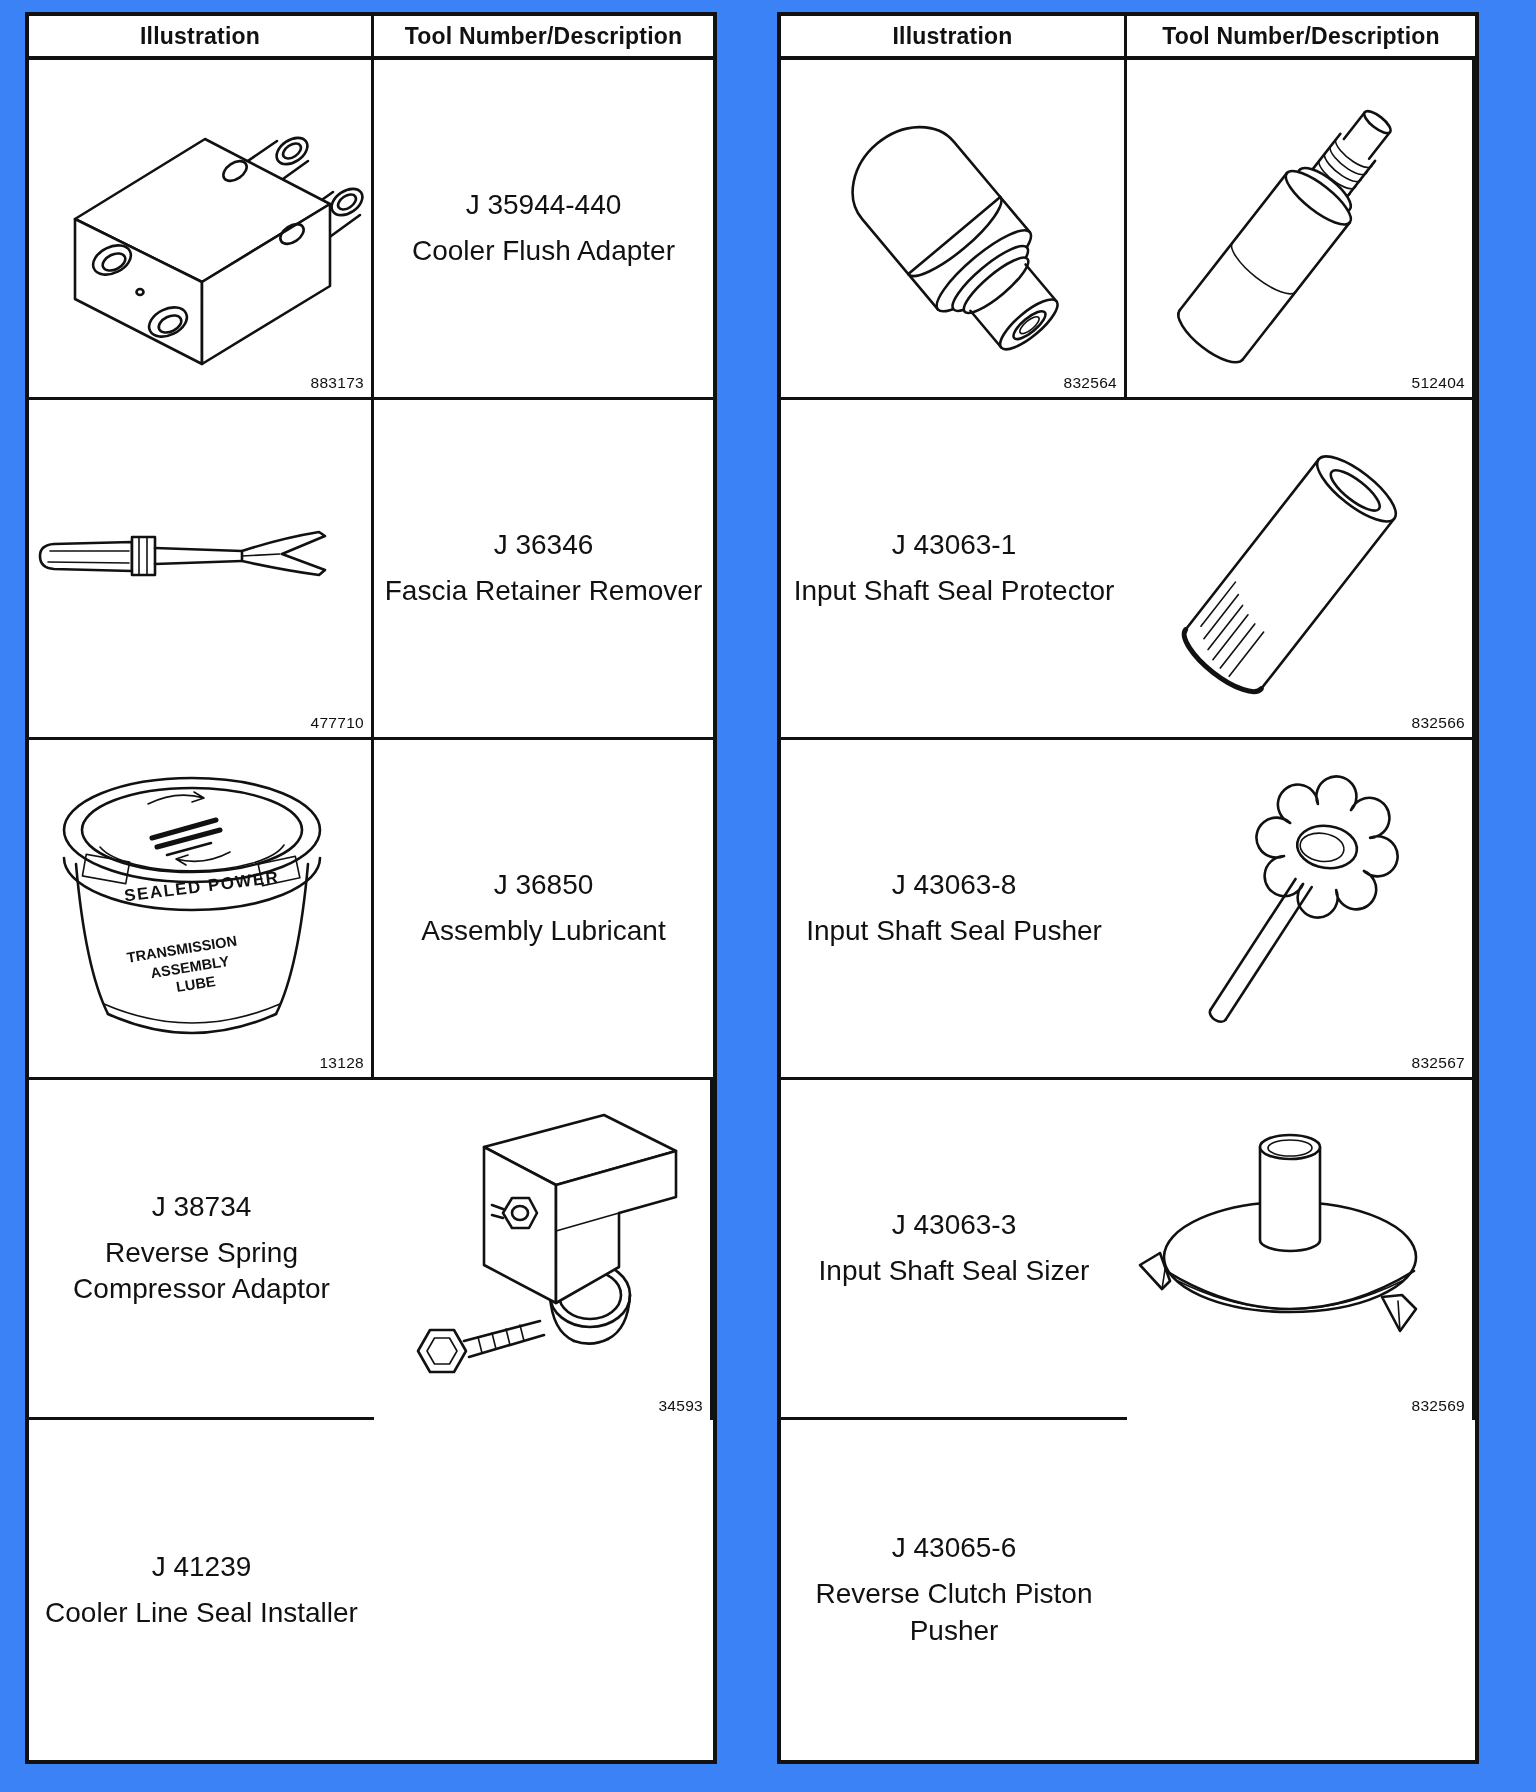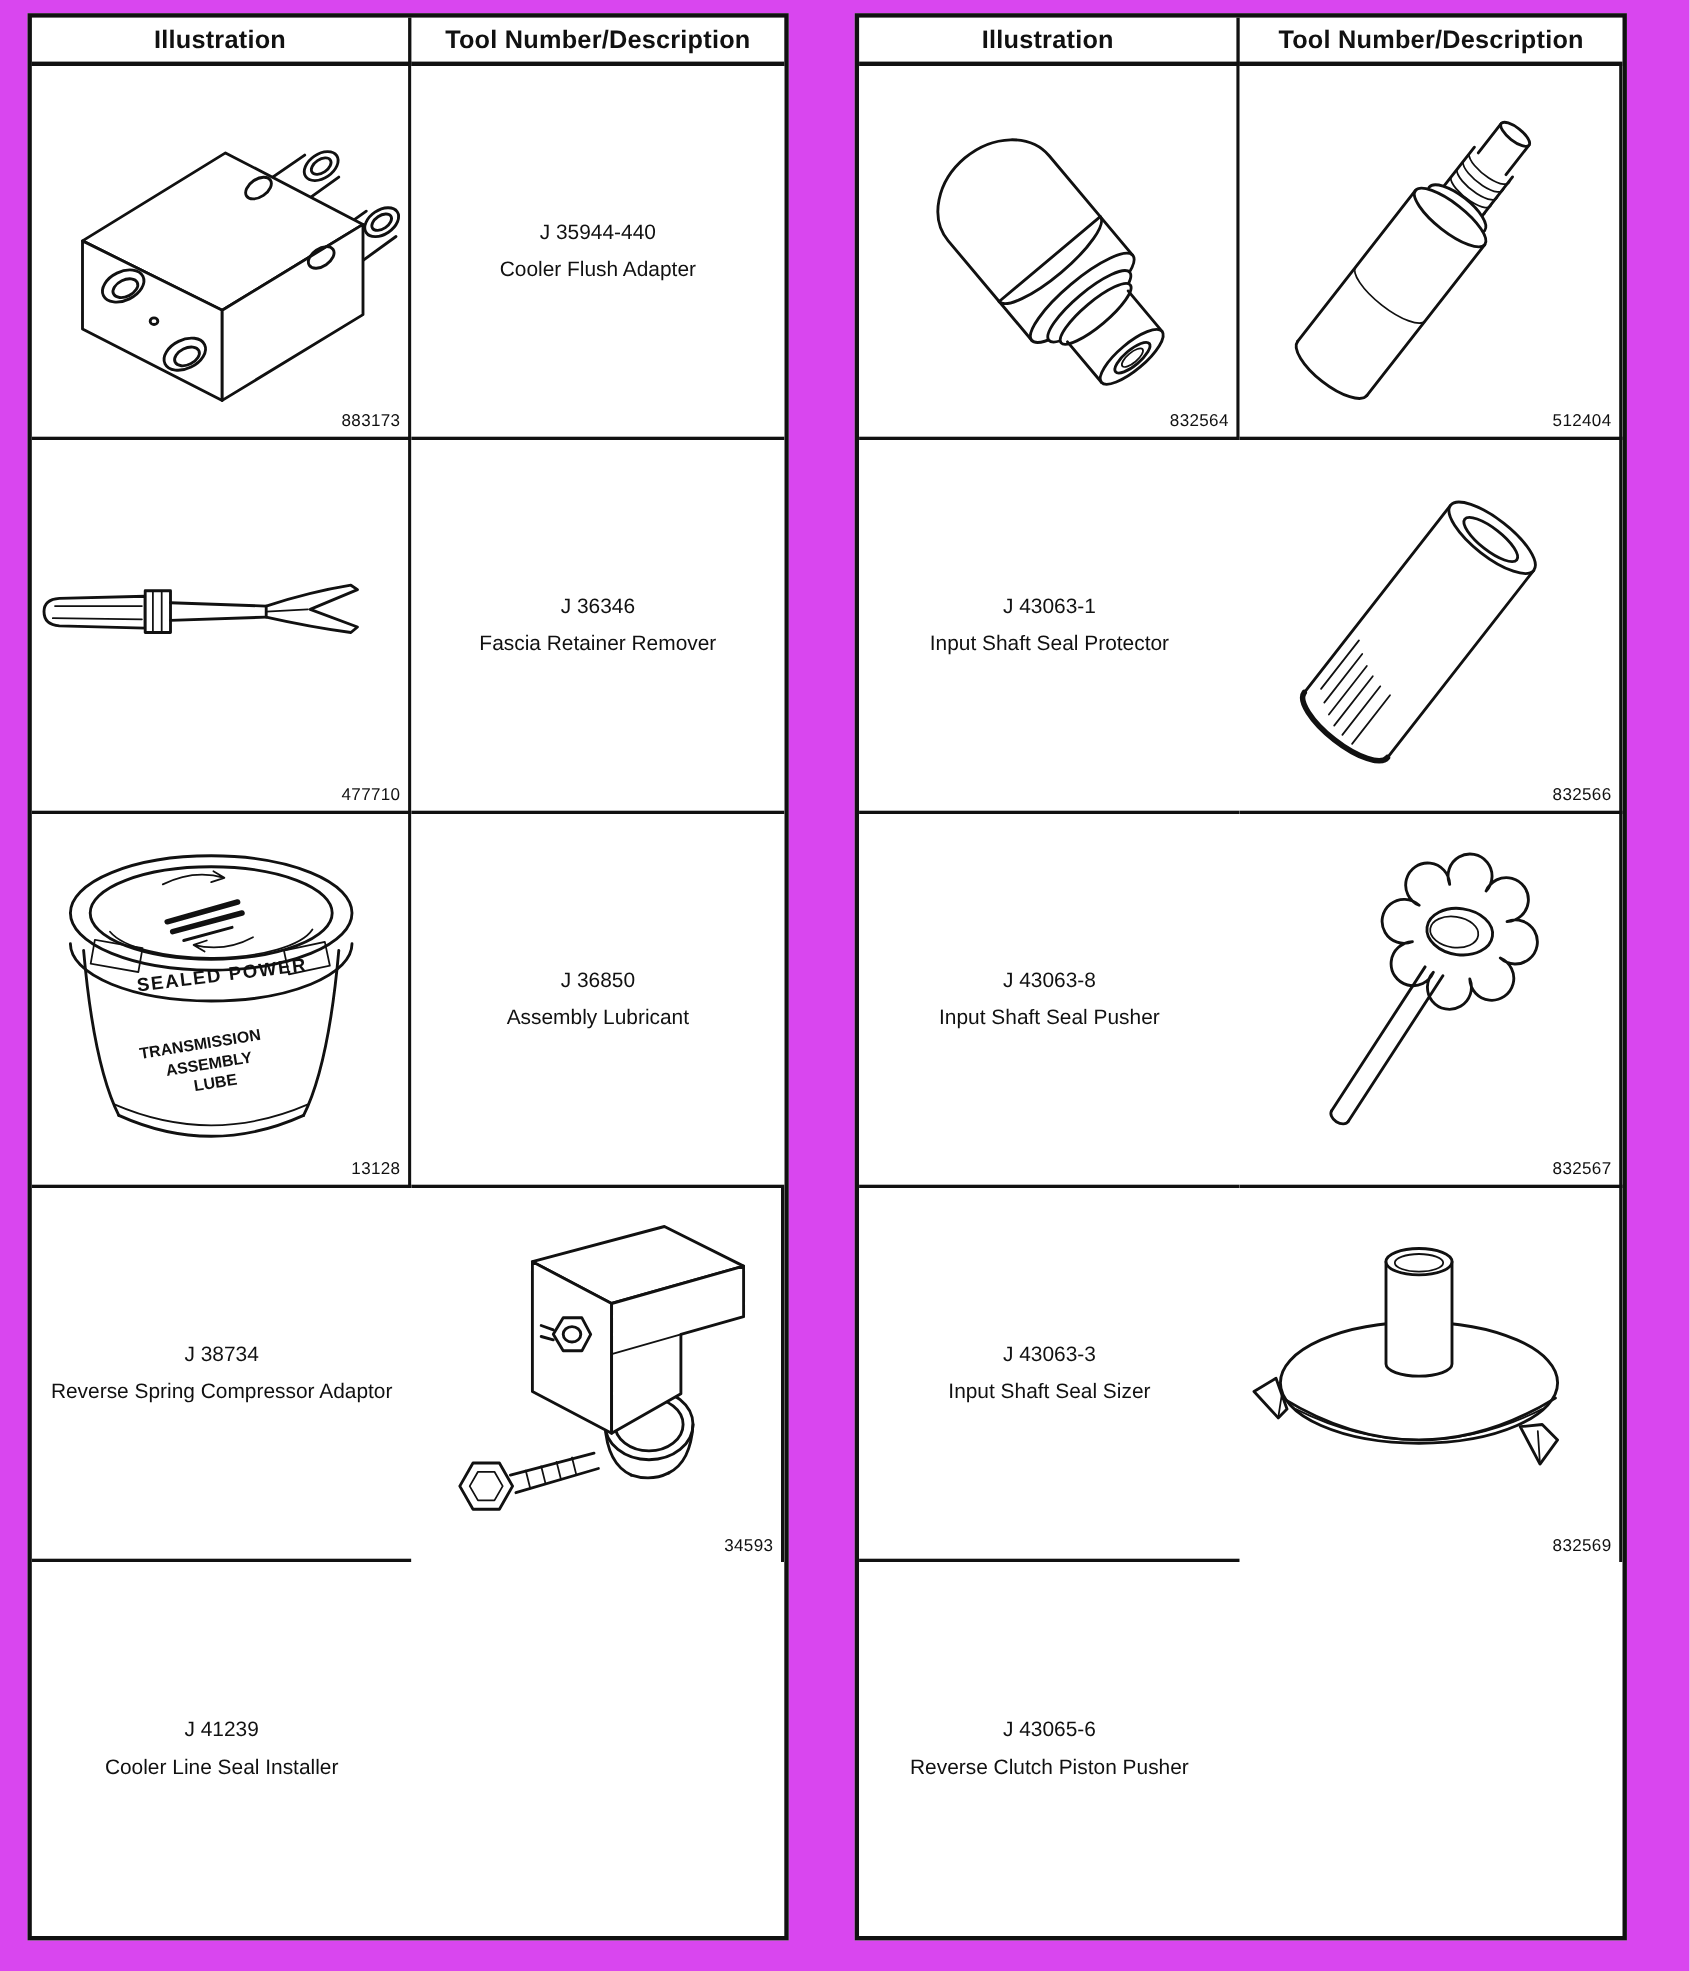--- a/index.html
+++ b/index.html
@@ -1,29 +1,29 @@
 <!DOCTYPE html>
 <html><head>
 <meta charset="utf-8">
 <style>
   html,body{margin:0;padding:0;width:1536px;height:1792px;background:#ffffff;
     font-family:"Liberation Sans","DejaVu Sans",sans-serif;color:#111;}
-  .page{position:relative;width:1536px;height:1792px;background:#d946ef;overflow:hidden;}
+  .page{position:relative;width:1536px;height:1792px;background:#3b82f6;overflow:hidden;}
   .tools-table{position:absolute;border:4px solid #111;background:#fff;
     display:grid;grid-template-rows:44px repeat(5,1fr);}
   .t-left{left:25px;top:12px;width:684px;height:1744px;grid-template-columns:345px 1fr;}
   .t-right{left:777px;top:12px;width:694px;height:1744px;grid-template-columns:346px 1fr;}
   .hcell{border-bottom:4px solid #111;display:flex;align-items:center;justify-content:center;
     font-weight:700;font-size:23px;letter-spacing:.2px;}
   .hcell.illus{border-right:3px solid #111;}
   .cell{position:relative;border-bottom:3px solid #111;background:#fff;}
   .row5{border-bottom:none !important;}
   .cell.illus{border-right:3px solid #111;}
   .cell.desc{display:flex;flex-direction:column;justify-content:center;align-items:center;
-    text-align:center;font-size:19px;line-height:1.32;padding:0 5px;}
+    text-align:center;font-size:28px;line-height:1.32;padding:0 5px;}
   .tool-number{margin-bottom:9px;}
   .fig{position:absolute;right:7px;bottom:5px;font-size:15.5px;letter-spacing:.3px;text-align:center;}
   .art{position:absolute;left:50%;top:50%;transform:translate(-50%,-50%);}
   .art path,.art line,.art ellipse,.art circle,.art polygon,.art rect{
     fill:none;stroke:#111;stroke-width:2.6;stroke-linecap:round;stroke-linejoin:round;}
   .art .face{fill:#ffffff;}
   .art .heavy{stroke-width:5;}
   .art .thin{stroke-width:1.6;}
   .art text{stroke:none;fill:#111;}
 </style>

